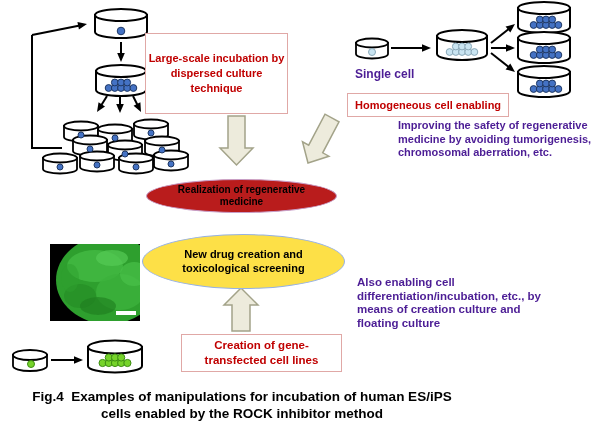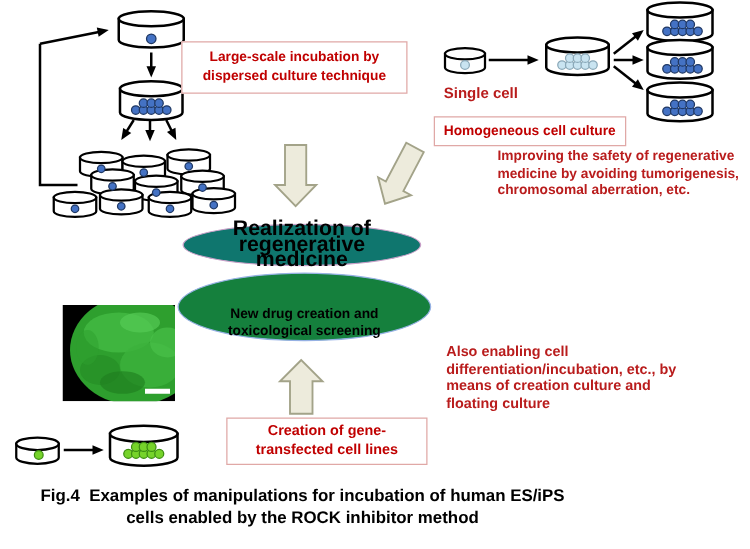--- a/index.html
+++ b/index.html
@@ -5,38 +5,38 @@
   html,body{margin:0;padding:0;background:#fff;}
   .stage{
     position:relative;width:600px;height:439px;background:#fff;overflow:hidden;
     font-family:"Liberation Sans",sans-serif;font-weight:bold;color:#000;
   }
   .stage svg{position:absolute;left:0;top:0;}
   .redbox{
     position:absolute;background:#fff;border:1px solid #E0A8A6;color:#C00000;
     text-align:center;white-space:pre-line;box-sizing:border-box;
   }
-  .box-large-scale{left:145px;top:33px;width:181px;font-size:11px;line-height:15px;padding:5px 0;}
+  .box-large-scale{left:145px;top:33px;width:143px;font-size:11px;line-height:15px;padding:17px 0;}
   .box-homogeneous{left:347px;top:93px;font-size:11px;line-height:14px;padding:4px 7px;}
   .box-creation{left:181px;top:334px;width:161px;font-size:11.5px;line-height:15px;padding:3px 16px;}
-  .plainlabel{position:absolute;color:#b91c1c;white-space:pre-line;}
+  .plainlabel{position:absolute;color:#4c1d95;white-space:pre-line;}
   .lbl-single-cell{left:355px;top:67px;font-size:12px;}
   .txt-improving{left:398px;top:119px;width:216px;font-size:11px;line-height:13.5px;}
   .txt-also{left:357px;top:276px;width:240px;font-size:11.5px;line-height:13.5px;}
   .oval{
     position:absolute;border-radius:50%;display:flex;align-items:center;justify-content:center;
     text-align:center;white-space:pre-line;box-sizing:border-box;
   }
   .oval-realization{
-    left:146px;top:179px;width:191px;height:34px;background:#0f766e;
-    border:1.5px solid #C79EC7;font-size:17px;line-height:12.5px;
+    left:146px;top:179px;width:191px;height:34px;background:#b91c1c;
+    border:1.5px solid #C79EC7;font-size:10px;line-height:12.5px;
   }
   .oval-newdrug{
-    left:142px;top:218px;width:203px;height:55px;background:#15803d;
-    border:1.5px solid #96B1E4;font-size:11px;line-height:13.5px;align-items:flex-end;
+    left:142px;top:234px;width:203px;height:55px;background:#fde047;
+    border:1.5px solid #96B1E4;font-size:11px;line-height:13.5px;
   }
   .caption{
     position:absolute;left:0;top:389px;width:484px;text-align:center;
     font-size:13.5px;line-height:16.5px;white-space:pre-line;color:#000;
   }
 </style>
 </head>
 <body>
 
 <div class="stage">
@@ -180,21 +180,21 @@
       <circle cx="108.8" cy="357.5" r="3.6" fill="#76D32A" stroke="#3C8D12" stroke-width="1"></circle>
       <circle cx="115" cy="357.5" r="3.6" fill="#76D32A" stroke="#3C8D12" stroke-width="1"></circle>
       <circle cx="121.2" cy="357.5" r="3.6" fill="#76D32A" stroke="#3C8D12" stroke-width="1"></circle>
     </svg>
 
   <div class="redbox box-large-scale">Large-scale incubation by
 dispersed culture technique</div>
 
   <div class="plainlabel lbl-single-cell">Single cell</div>
 
-  <div class="redbox box-homogeneous">Homogeneous cell culture</div>
+  <div class="redbox box-homogeneous">Homogeneous cell enabling</div>
 
   <div class="plainlabel txt-improving">Improving the safety of regenerative
 medicine by avoiding tumorigenesis,
 chromosomal aberration, etc.</div>
 
   <div class="oval oval-realization">
     <span>Realization of regenerative
 medicine</span>
   </div>
 

